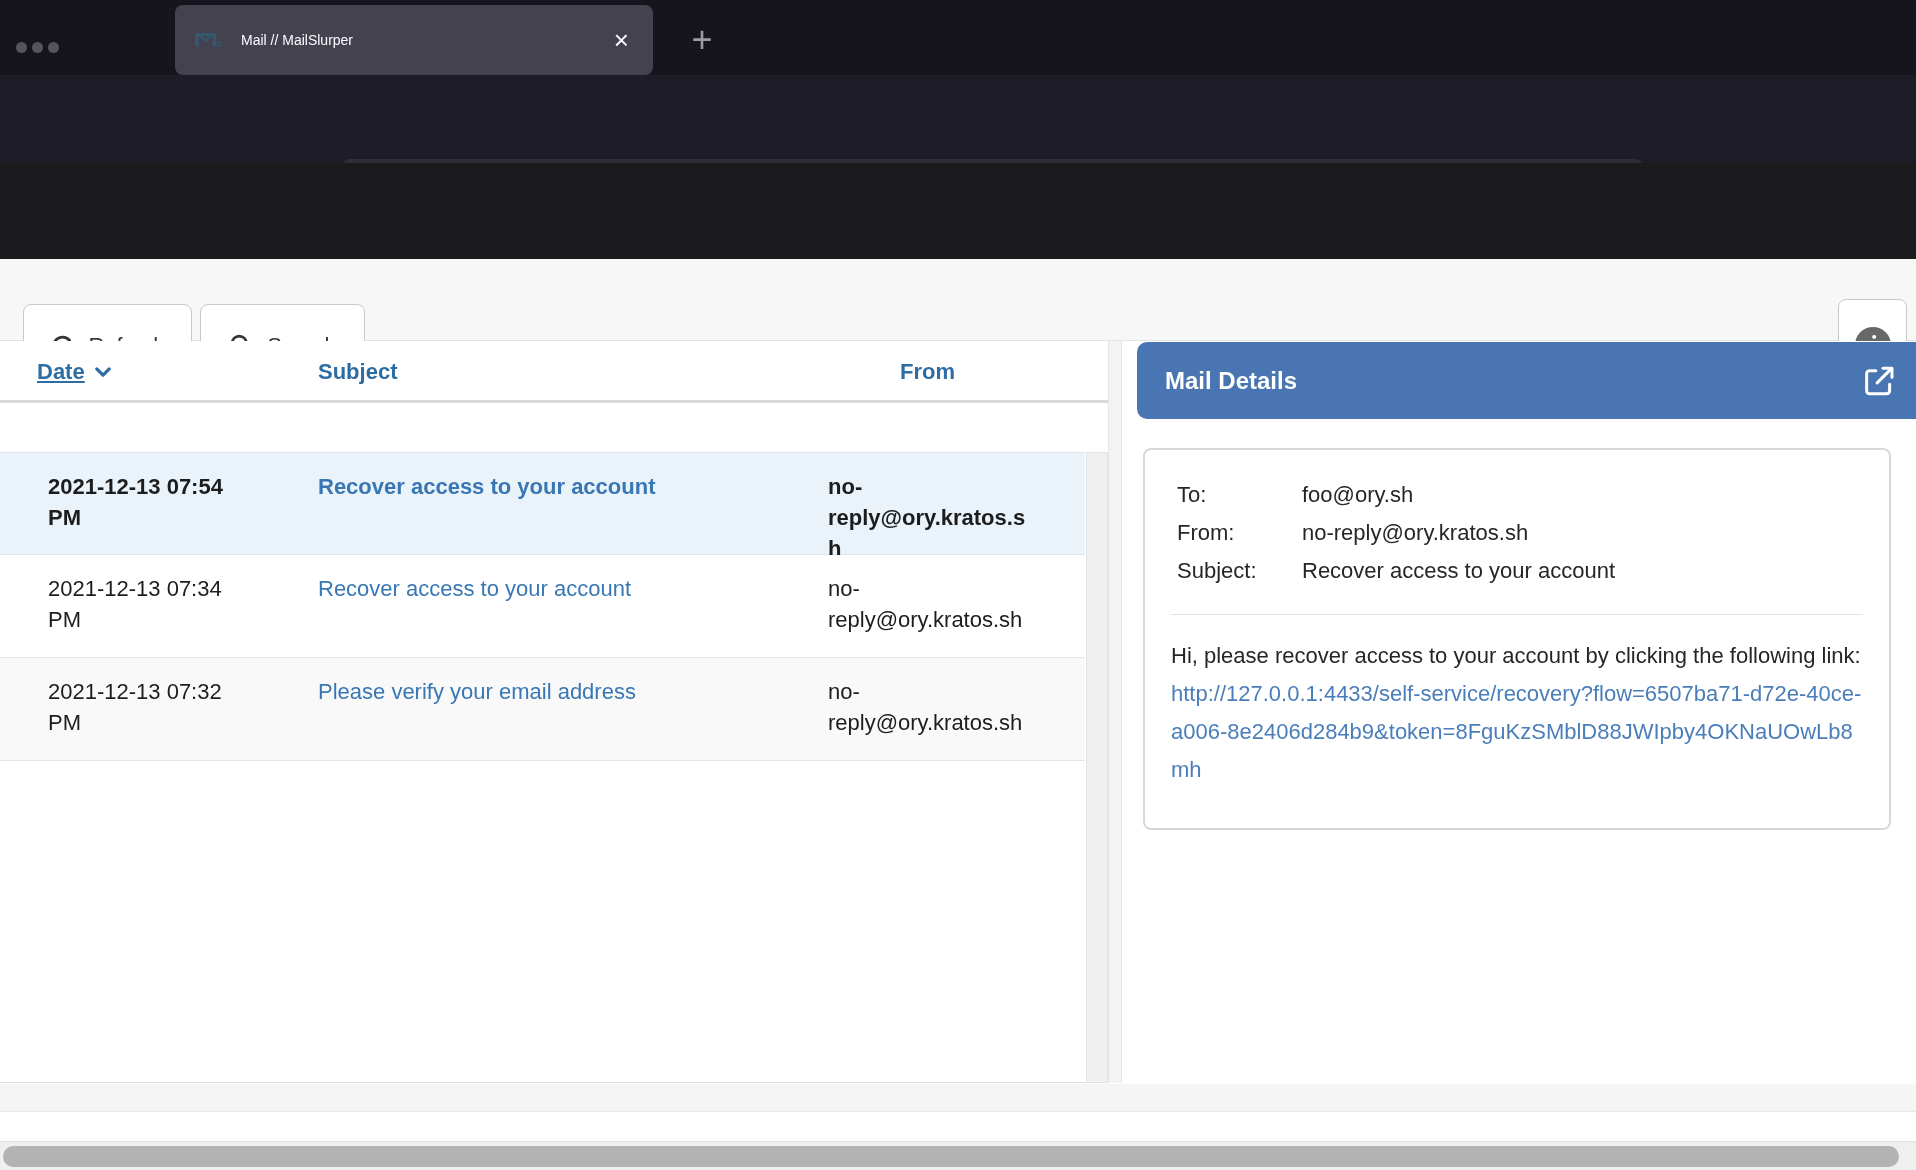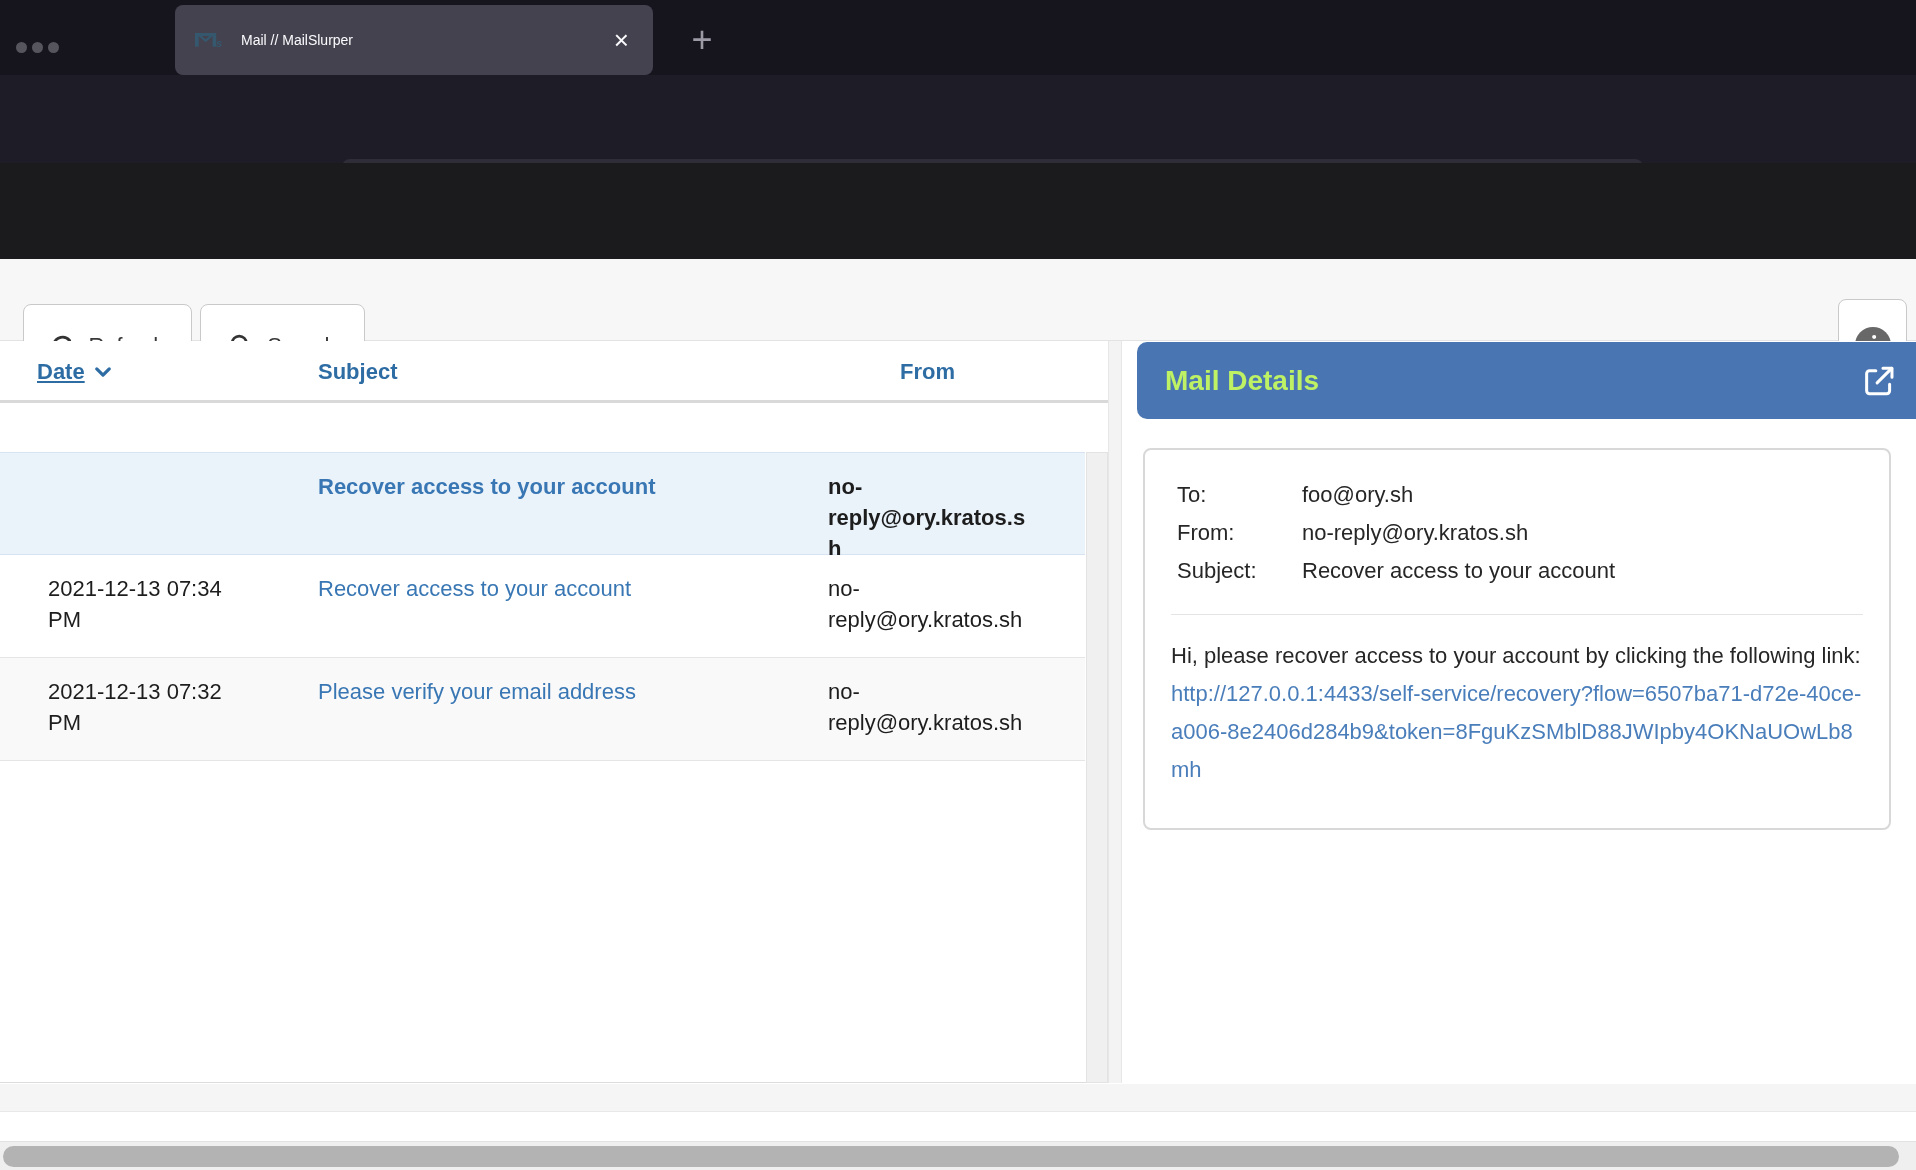--- a/index.html
+++ b/index.html
@@ -78,21 +78,21 @@
   .cell-subject { left:318px; width:480px; color:#3977b4; }
   .cell-from { left:828px; width:210px; word-break:break-word; }
   .vtrack { left:1086px; top:111px; width:22px; height:631px; background:#f0f0f0; border:1px solid #e3e3e3; }
 
   
   .details-pane { left:1122px; top:0; width:794px; height:742px; background:#ffffff; }
   .details-header {
     left:15px; top:1px; width:779px; height:77px; background:#4976b3;
     border-radius:10px 0 0 10px; display:flex; align-items:center; padding:0 18px 0 28px;
   }
-  .details-title { color:#bef264; font-size:28px; font-weight:bold; flex:1; }
+  .details-title { color:#ffffff; font-size:24px; font-weight:bold; flex:1; }
   .ext-icon { width:38px; height:38px; }
   .details-card {
     left:21px; top:107px; width:748px; height:382px; background:#ffffff;
     border:2px solid #d8d8d8; border-radius:8px; padding:26px 26px;
   }
   .field-row { display:flex; font-size:22px; line-height:38px; color:#262626; }
   .field-label { width:125px; flex:0 0 auto;margin-left:6px; }
   .card-divider { border:none; border-top:1px solid #e4e4e4; margin:24px 0 22px 0; }
   .mail-body { font-size:22px; line-height:38px; color:#262626; }
   .mail-body a, .body-link { color:#4a7ebb; word-break:break-all; text-decoration:none; }
@@ -246,20 +246,21 @@
       <span>Date</span>
       <svg viewBox="0 0 16 16" width="20" height="20" fill="none" stroke="#2e6da4" stroke-width="2.6" stroke-linecap="round" stroke-linejoin="round">
           <path d="M3 5.5l5 5 5-5"></path>
         </svg>
     </div>
     <div class="abs list-header hdr-subject">Subject</div>
     <div class="abs list-header hdr-from">From</div>
     <div class="abs list-header-line"></div>
 
     <div class="abs mail-row row-0">
+      <div class="cell cell-date">2021-12-13 07:54 PM</div>
       <div class="cell cell-subject">Recover access to your account</div>
       <div class="cell cell-from">no-reply@ory.kratos.sh</div>
     </div>
     <div class="abs mail-row row-1">
       <div class="cell cell-date">2021-12-13 07:34 PM</div>
       <div class="cell cell-subject">Recover access to your account</div>
       <div class="cell cell-from">no-reply@ory.kratos.sh</div>
     </div>
     <div class="abs mail-row row-2">
       <div class="cell cell-date">2021-12-13 07:32 PM</div>

